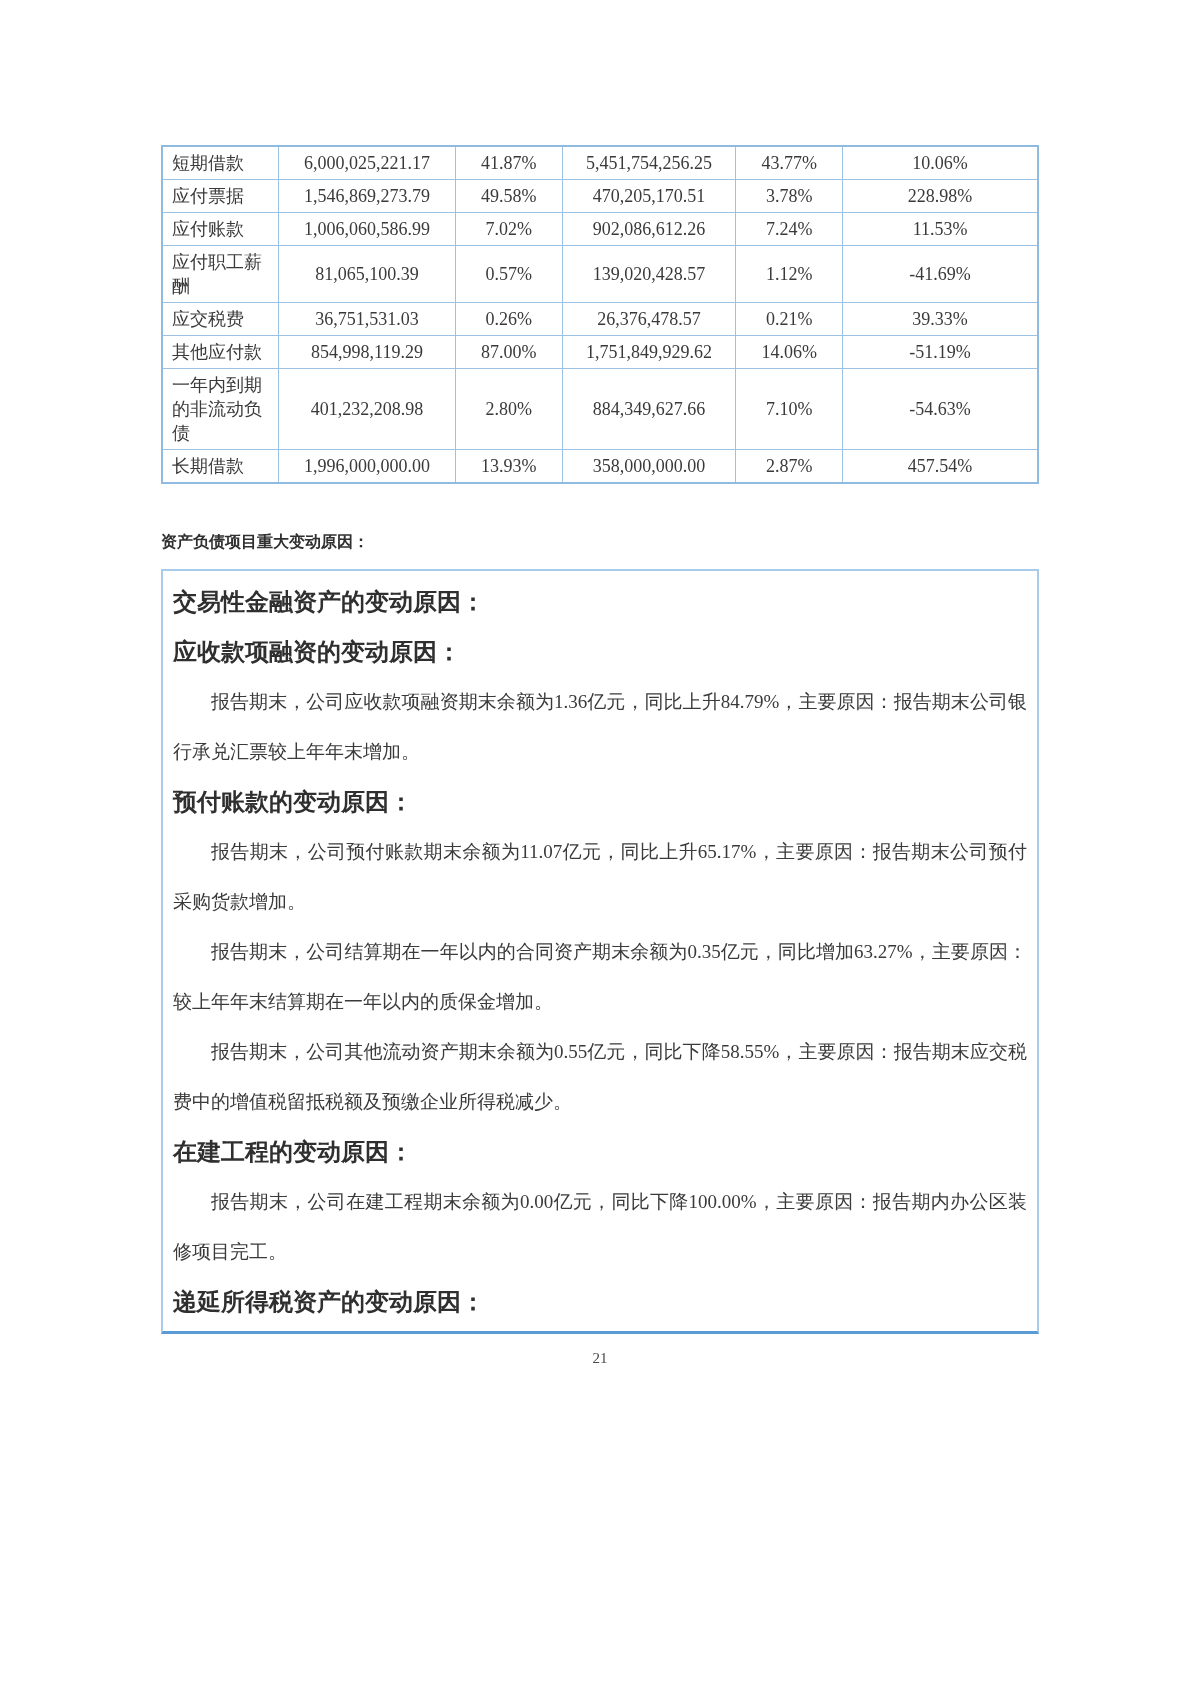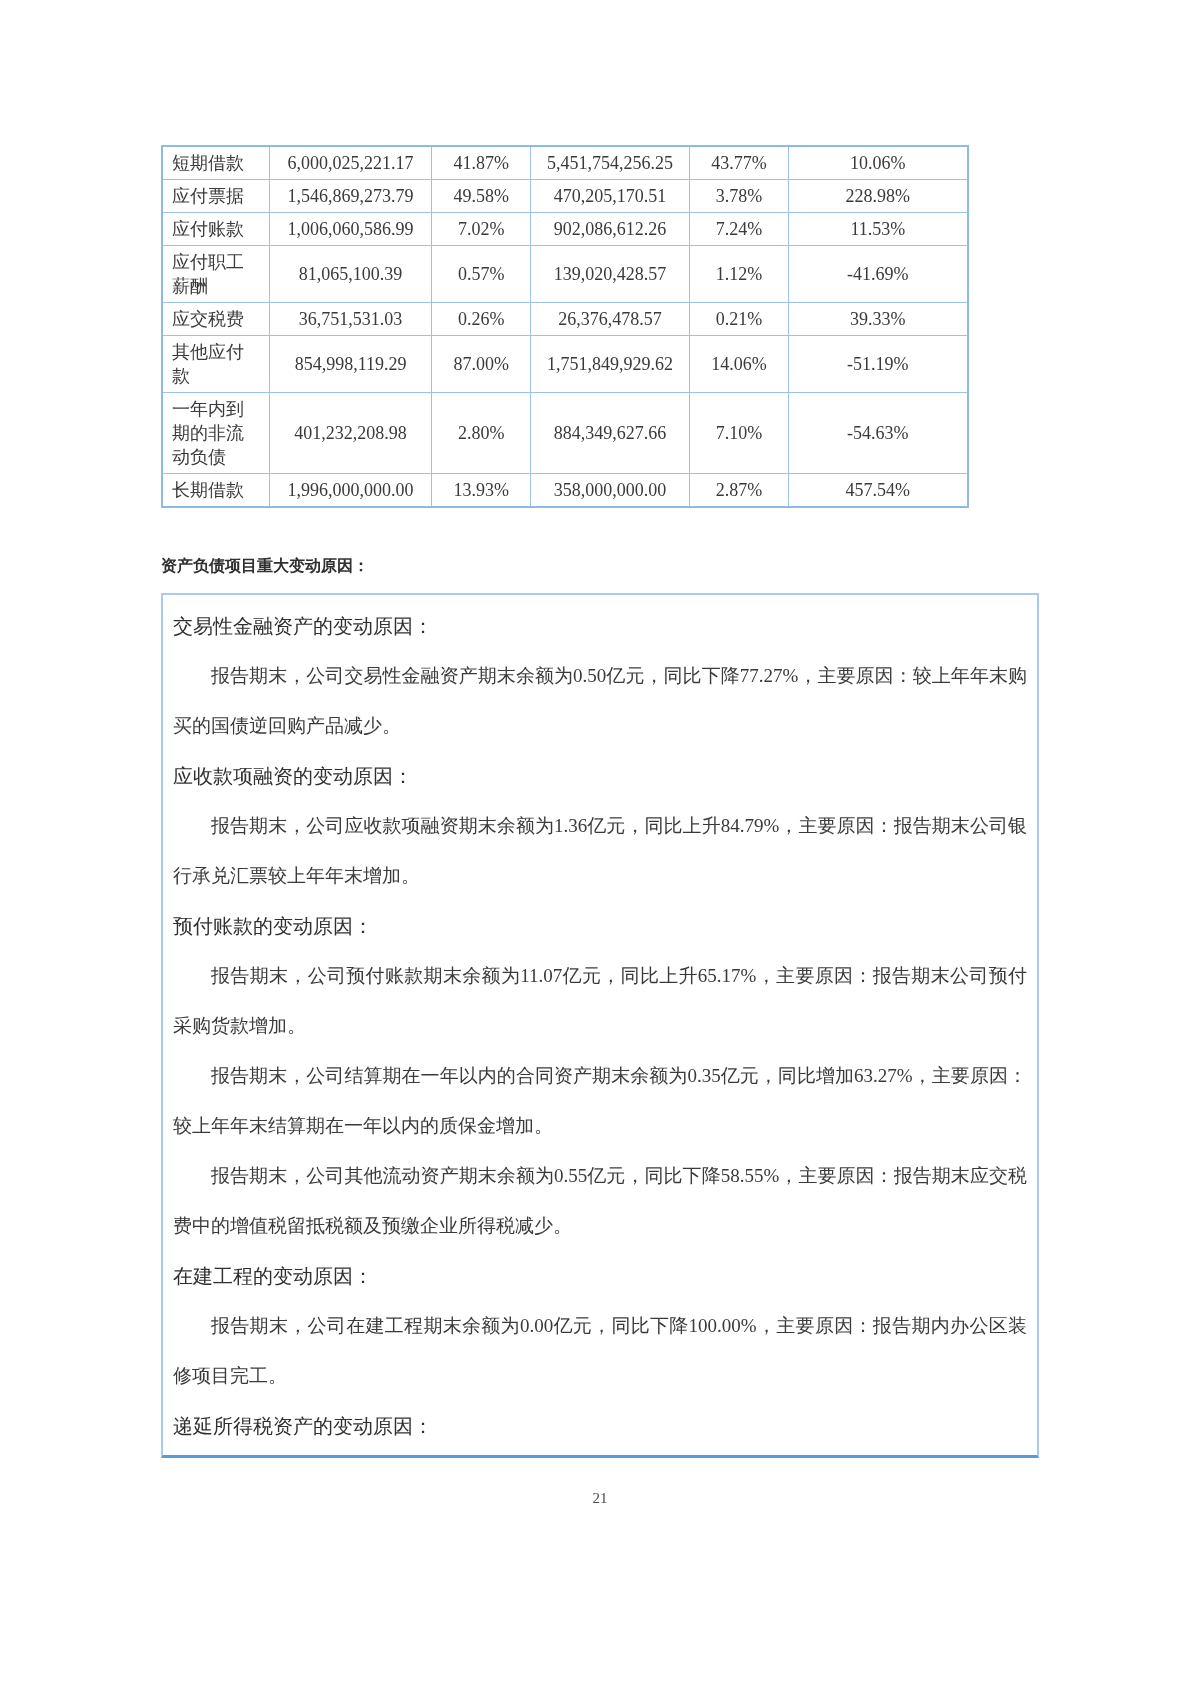--- a/index.html
+++ b/index.html
@@ -7,21 +7,21 @@
     width: 1200px; height: 1696px;
     font-family: "Liberation Serif", "DejaVu Serif", serif;
     color: #3a3a3a;
     position: relative;
     overflow: hidden;
   }
   .content { margin: 0 auto; width: 878px; padding-top: 145px; }
 
   
   table.fin {
-    width: 808px;
+    width: 878px;
     border-collapse: collapse;
     table-layout: fixed;
     font-size: 18px;
     padding-left: 15px;
   }
   table.fin { border: 2px solid #8fbbe0; }
   table.fin td {
     border: 1px solid #9cc2e5;
     padding: 4px 9px;
     line-height: 24px;
@@ -39,37 +39,37 @@
     margin: 48px 0 16px 0;
   }
 
   
   .reasons-box {
     border: 2px solid #a7cbe9;
     border-bottom: 3px solid #5b9bd5;
     padding: 6px 10px 4px 10px;
   }
   .reason-title {
-    font-size: 20px;
-    font-weight: normal;
+    font-size: 24px;
+    font-weight: bold;
     margin: 0;
     line-height: 50px;
     color: #2f2f2f;
   }
   .reason-body {
     font-size: 19px;
     margin: 0;
     line-height: 50px;
     text-indent: 2em;
     text-align: justify;
     color: #3a3a3a;
   }
 
   .page-number {
-    margin-top: 32px;
+    margin-top: 16px;
     text-align: center;
     font-size: 15px;
     color: #4a4a4a;
   }
 </style>
 </head>
 <body>
 
 <div class="content">
 
@@ -148,21 +148,20 @@
         <td class="num">457.54%</td>
       </tr>
     </tbody>
   </table>
 
   <div class="big-heading">资产负债项目重大变动原因：</div>
 
   <div class="reasons-box">
     <div>
       <p class="reason-title">交易性金融资产的变动原因：</p>
-      <p class="reason-body">报告期末，公司交易性金融资产期末余额为0.50亿元，同比下降77.27%，主要原因：较上年年末购买的国债逆回购产品减少。</p>
     </div>
     <div>
       <p class="reason-title">应收款项融资的变动原因：</p>
       <p class="reason-body">报告期末，公司应收款项融资期末余额为1.36亿元，同比上升84.79%，主要原因：报告期末公司银行承兑汇票较上年年末增加。</p>
     </div>
     <div>
       <p class="reason-title">预付账款的变动原因：</p>
       <p class="reason-body">报告期末，公司预付账款期末余额为11.07亿元，同比上升65.17%，主要原因：报告期末公司预付采购货款增加。</p>
     </div>
     <div>

